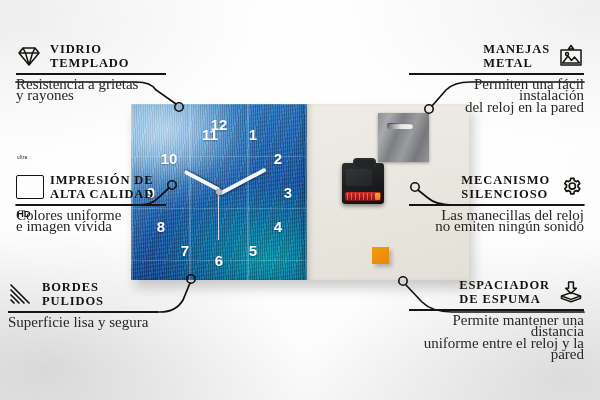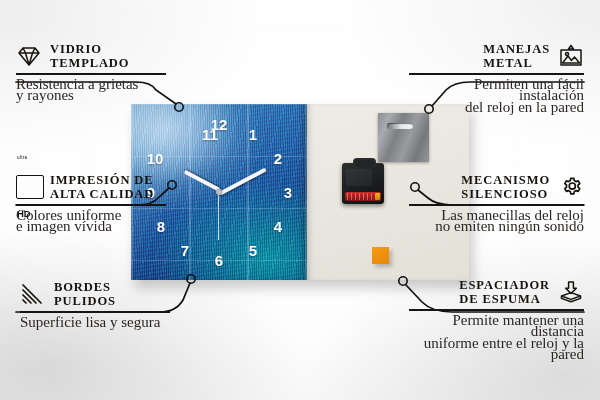--- a/index.html
+++ b/index.html
@@ -175,21 +175,21 @@
       <span class="numeral" style="left:88px;top:20px;">12</span>
       <span class="numeral" style="left:122px;top:30px;">1</span>
       <span class="numeral" style="left:147px;top:54px;">2</span>
       <span class="numeral" style="left:157px;top:88px;">3</span>
       <span class="numeral" style="left:147px;top:122px;">4</span>
       <span class="numeral" style="left:122px;top:146px;">5</span>
       <span class="numeral" style="left:88px;top:156px;">6</span>
       <span class="numeral" style="left:54px;top:146px;">7</span>
       <span class="numeral" style="left:30px;top:122px;">8</span>
       <span class="numeral" style="left:20px;top:88px;">9</span>
-      <span class="numeral" style="left:24px;top:54px;">10</span>
+      <span class="numeral" style="left:38px;top:54px;">10</span>
       <span class="numeral" style="left:54px;top:30px;margin-left:25px;">11</span>
 
       <div class="hand" id="hand-sec"></div>
       <div class="hand" id="hand-hour"></div>
       <div class="hand" id="hand-min"></div>
       <div id="hand-cap"></div>
     </div>
 
     <div id="backpanel">
       <div id="hanger">
@@ -256,21 +256,21 @@
         </span>
       </span>
       <span class="co-title">IMPRESIÓN DE
 ALTA CALIDAD</span>
     </div>
     <div class="co-rule"></div>
     <div class="co-desc">Colores uniforme
 e imagen vívida</div>
   </div>
 
-  <div class="callout left" style="left:20px;top:280px;width:150px;">
+  <div class="callout left" style="left:8px;top:280px;width:150px;">
     <div class="co-head">
       <span class="ico">
         <svg viewBox="0 0 26 24">
             <g fill="none" stroke="currentColor" stroke-width="1.7" stroke-linecap="round">
           <path d="M3 3 L21 21"></path>
               <path d="M3 8 L16 21"></path>
               <path d="M3 13 L11 21"></path>
               <path d="M3 18 L6 21"></path>
         </g>
           </svg>

